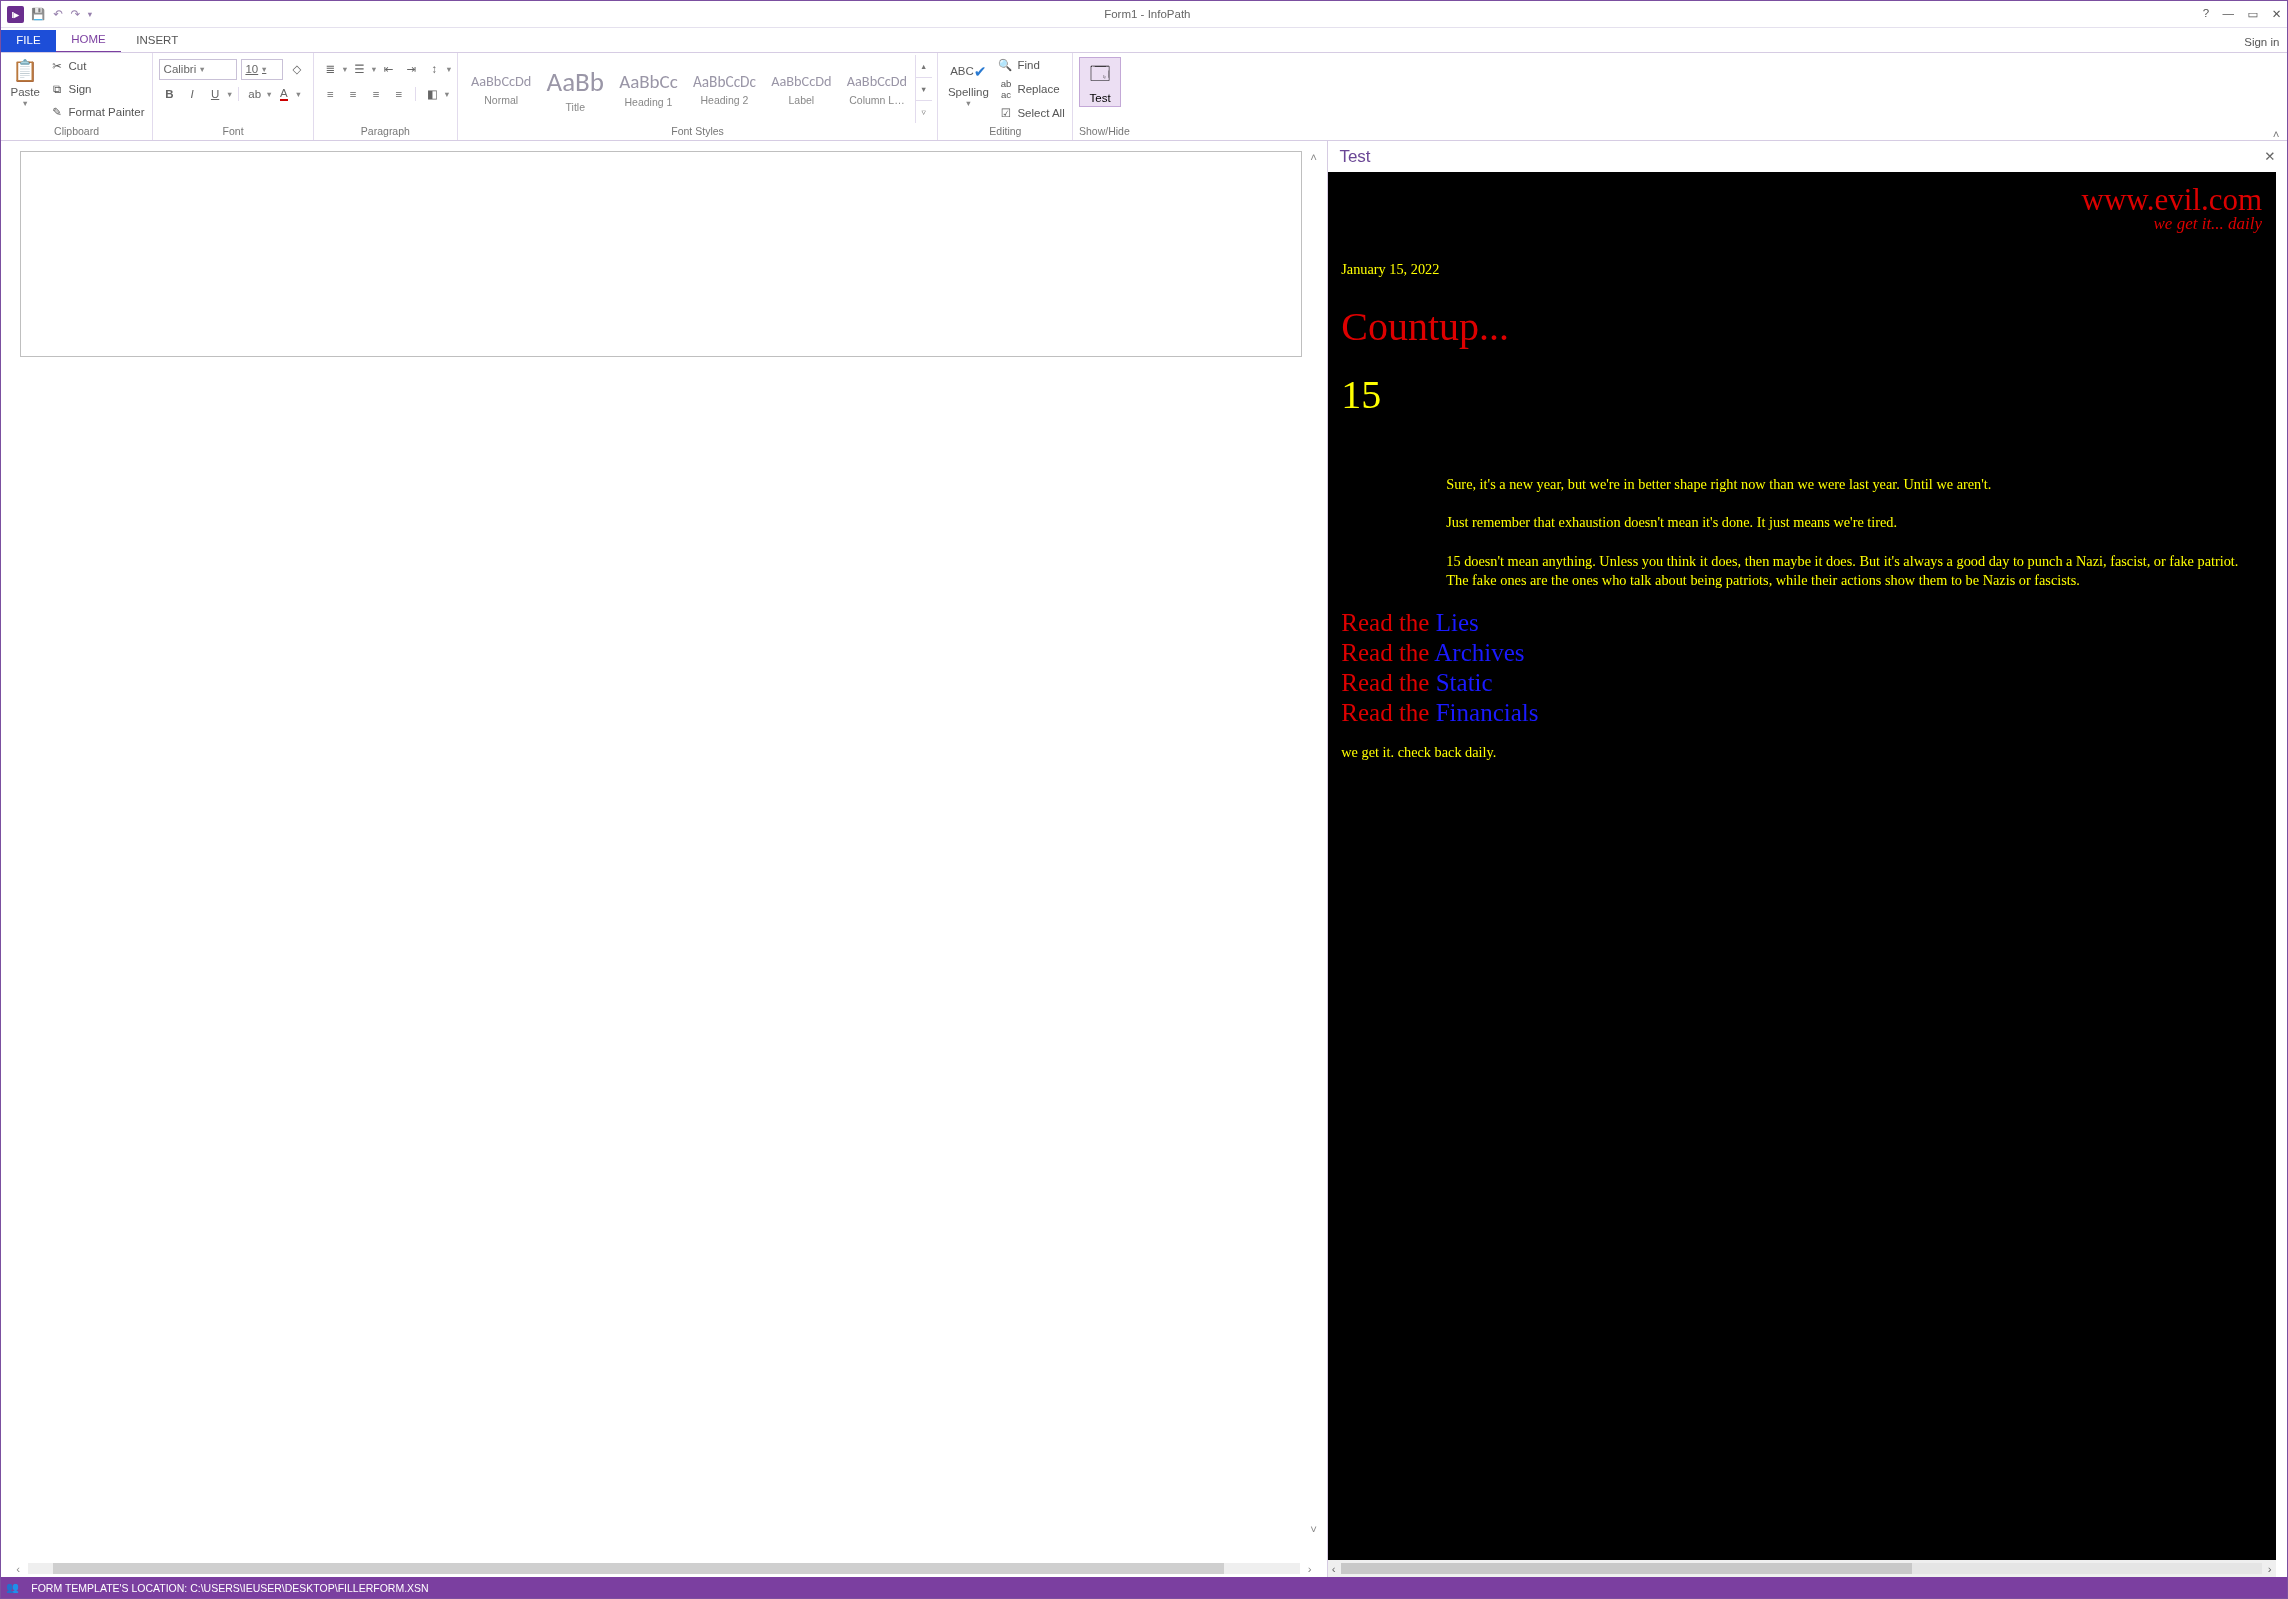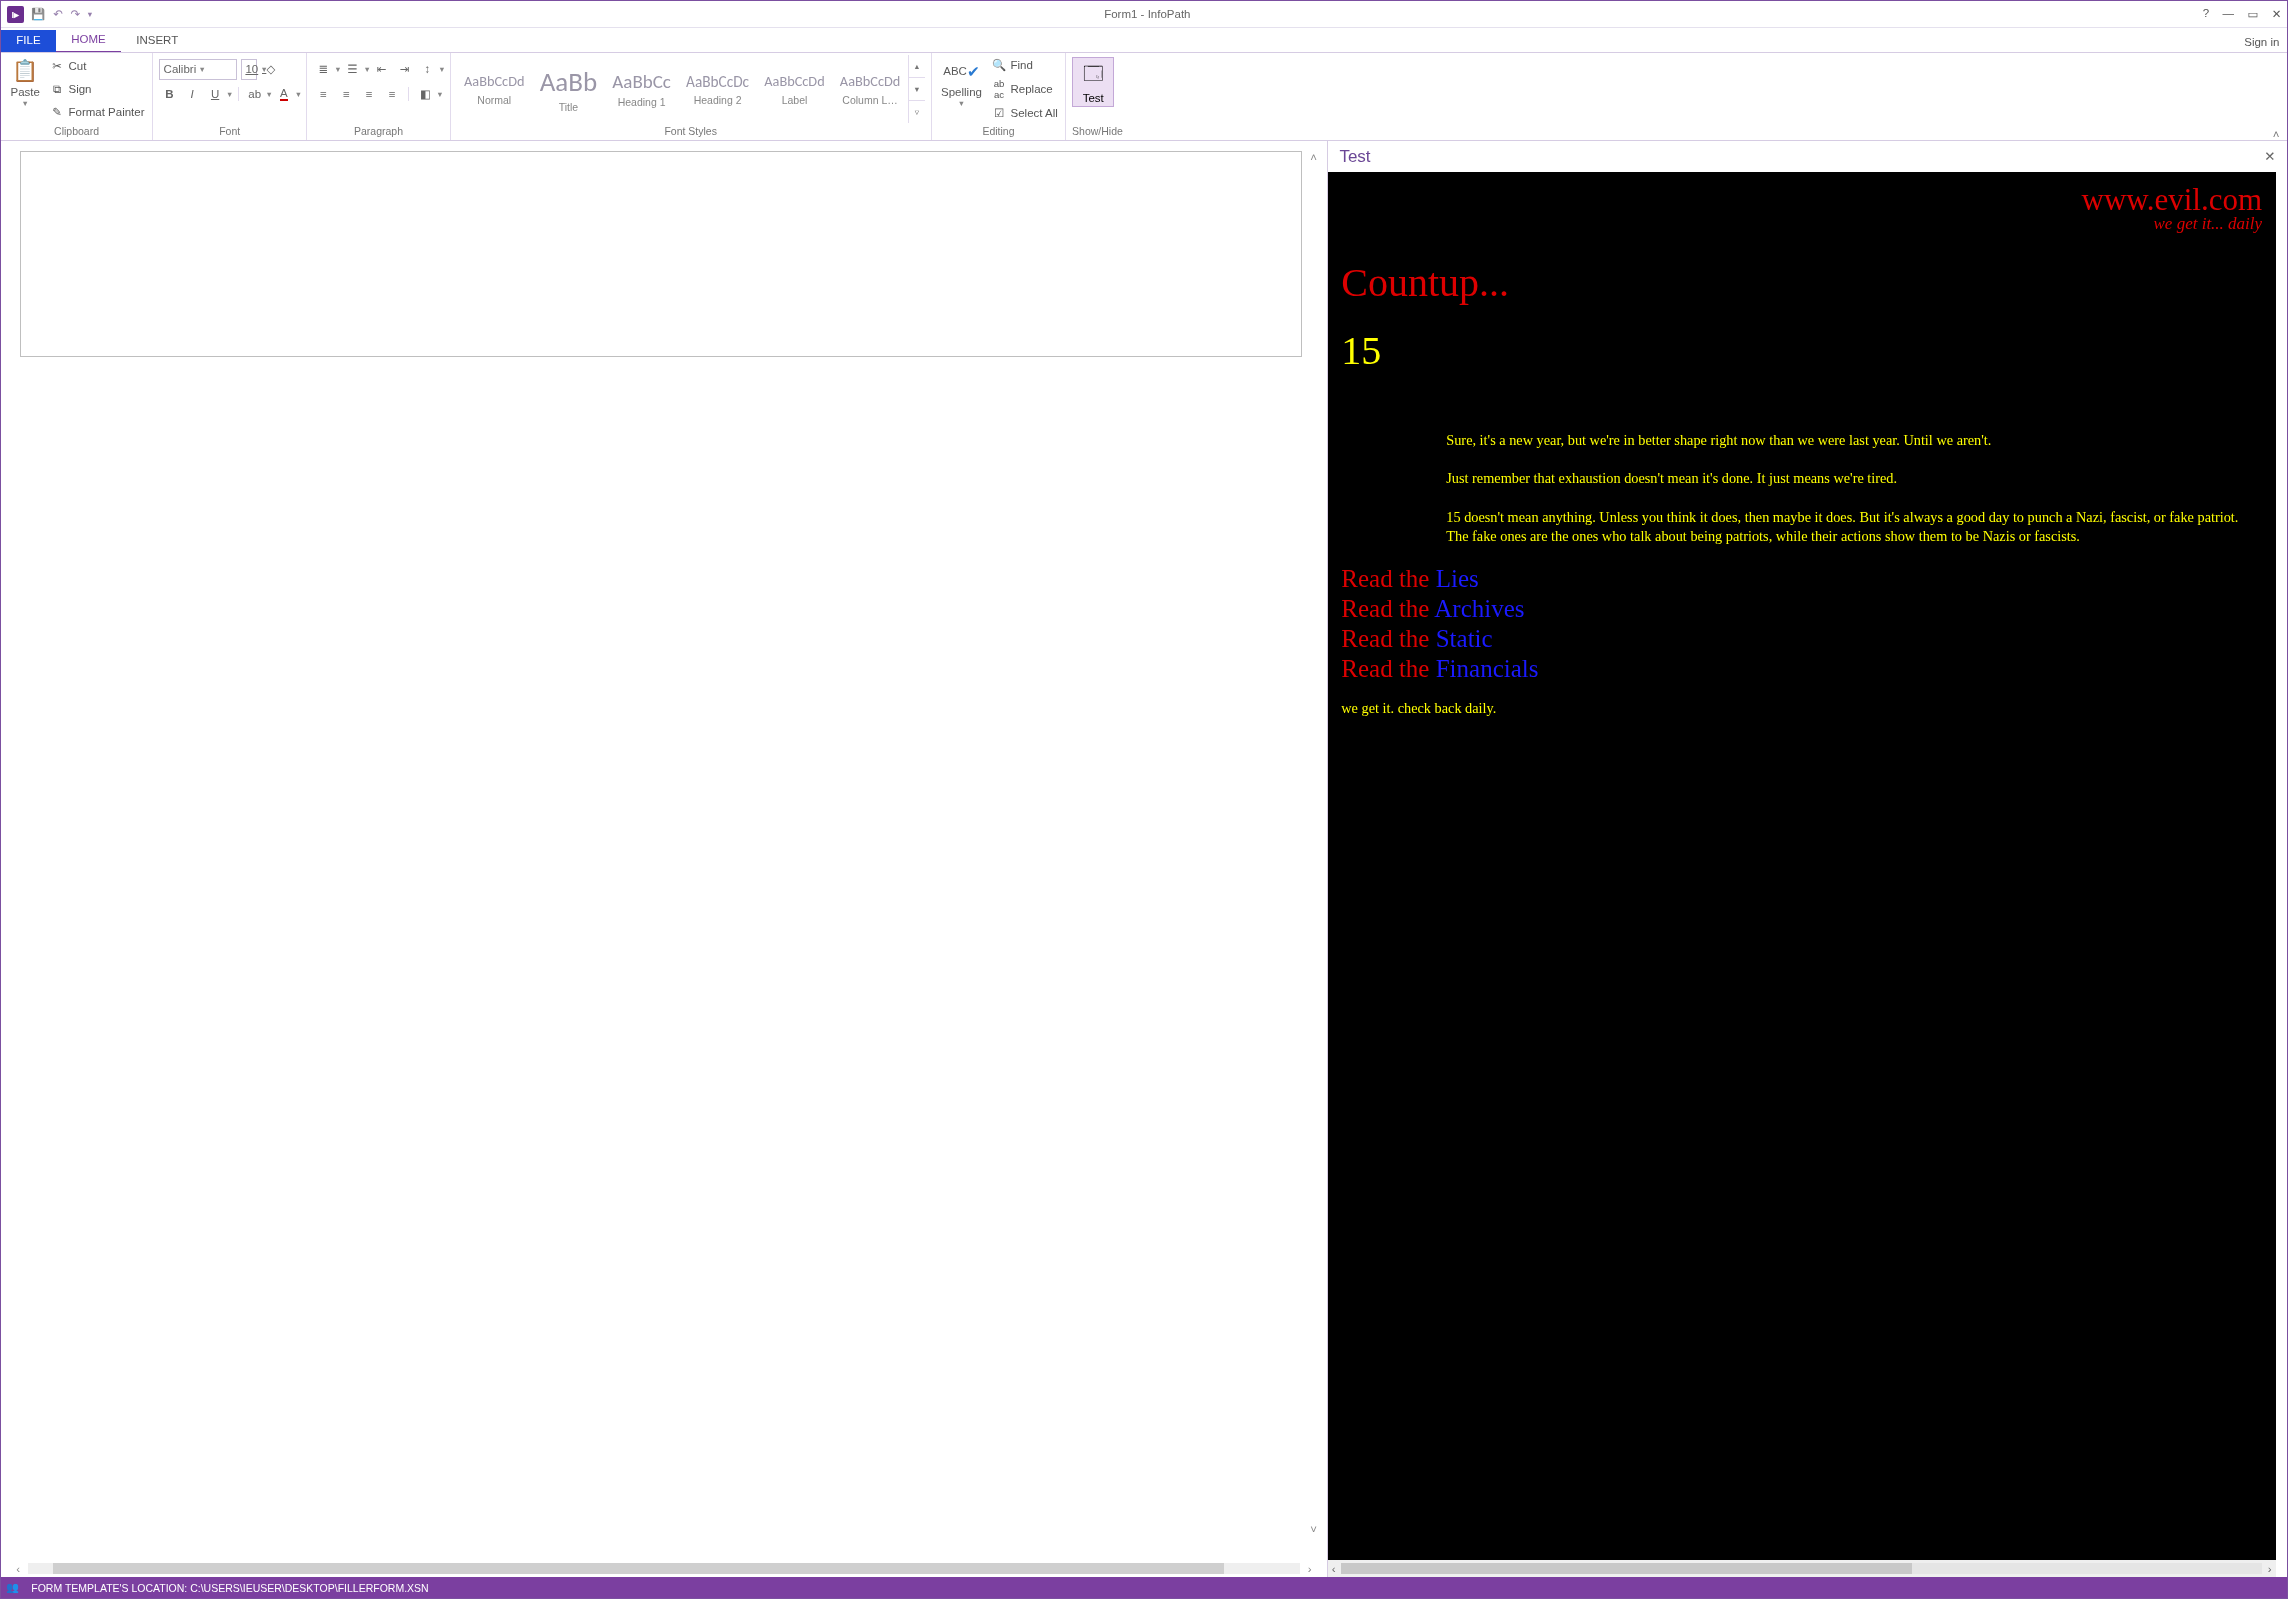--- a/index.html
+++ b/index.html
@@ -137,21 +137,21 @@
     <div class="label">Clipboard</div>
   </div>
 
   <div class="group" style="min-width:153px;">
     <div class="body" style="flex-direction:column; gap:3.8px; padding-top:3.8px;">
       <div style="display:flex; gap:3.8px;">
         <div class="combo" style="width:78px;">
             <span>Calibri</span>
             <span class="dd">▾</span>
           </div>
-        <div class="combo" style="width:16px;text-decoration:underline;">
+        <div class="combo" style="width:42px;text-decoration:underline;">
             <span>10</span>
             <span class="dd">▾</span>
           </div>
         <div class="iconbtn">
             <span>◇</span>
           </div>
       </div>
       <div style="display:flex; gap:1.9px;">
         <div class="iconbtn">
             <b>B</b>
@@ -324,20 +324,21 @@
   <div class="rightpane">
     <div class="panehdr">
       <span>Test</span>
       <span class="close"><span>✕</span></span>
     </div>
     <div class="preview">
       <div class="previewInner">
         <div class="previewContent">
           <div class="site">www.evil.com</div>
           <div class="tag">we get it... daily</div>
+          <div class="date">January 15, 2022</div>
           <div class="countup">Countup...</div>
           <div class="big">15</div>
           <div style="height:38px;"></div>
           <div class="para">Sure, it's a new year, but we're in better shape right now than we were last year. Until we aren't.</div>
           <div class="para">Just remember that exhaustion doesn't mean it's done. It just means we're tired.</div>
           <div class="para">15 doesn't mean anything. Unless you think it does, then maybe it does. But it's always a good day to punch a Nazi, fascist, or fake patriot. The fake ones are the ones who talk about being patriots, while their actions show them to be Nazis or fascists.</div>
           <div style="height:17px;"></div>
           <div class="readline"><span class="r">Read the </span><span class="b">Lies</span></div>
           <div class="readline"><span class="r">Read the </span><span class="b">Archives</span></div>
           <div class="readline"><span class="r">Read the </span><span class="b">Static</span></div>

